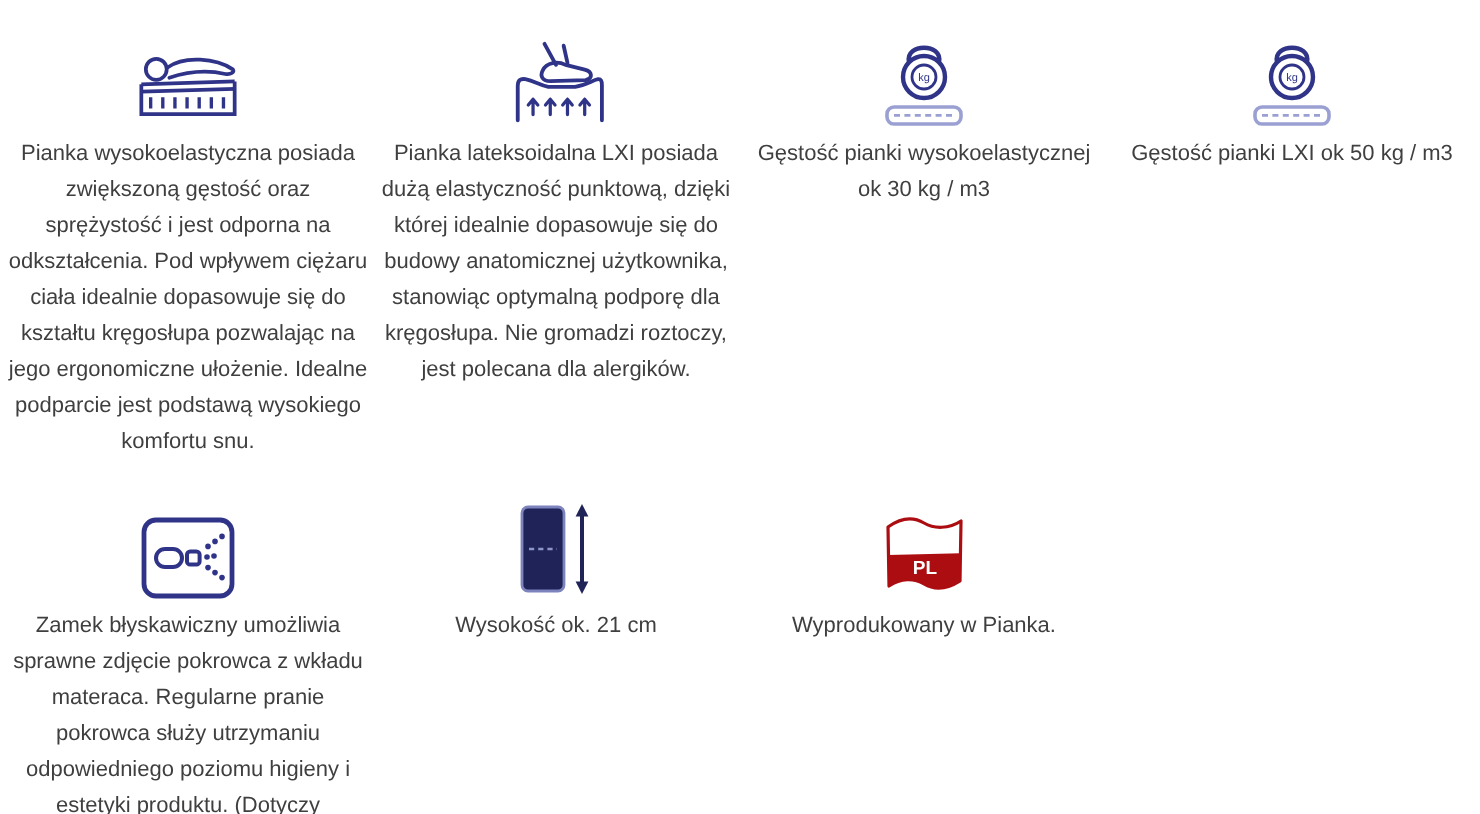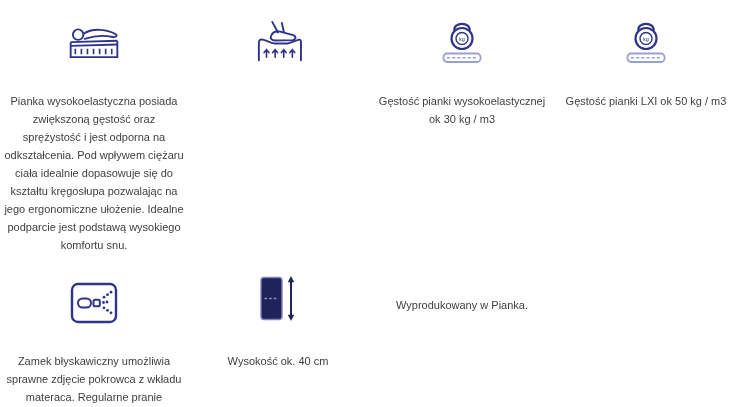--- a/index.html
+++ b/index.html
@@ -20,21 +20,21 @@
     flex-direction:column;
     align-items:center;
   }
   .icon-box {
     height:56px;
     display:flex;
     align-items:flex-end;
     justify-content:center;
   }
   .caption {
-    margin-top:28px;
+    margin-top:4px;
     font-size:11px;
     line-height:18px;
     color:#3f3f3f;
     text-align:center;
     max-width:180px;
   }
   svg { display:block; }
   .kg-label {
     font-family:"Liberation Sans", sans-serif;
     font-size:5.5px;
@@ -77,20 +77,21 @@
             <path d="M24 2 L30 13 M34 3 L36 12" stroke="#303488" stroke-width="2" stroke-linecap="round"></path>
             <path d="M23 16 C25 11.5, 31 11, 35 13 L45 15.5 C49 16.5, 49.5 20, 45.5 21 L27 21.5 C23 21.5, 21.5 19, 23 16 Z" stroke="#303488" stroke-width="2" stroke-linejoin="round"></path>
             <path d="M10 42 L10 24 C10 21, 11.5 20, 14 20.5 C19 21.5, 21 23.5, 26 24.5 L40 24.5 C46 23.5, 49 21, 52 20.5 C53.5 20.3, 54 21.5, 54 23.5 L54 42" stroke="#303488" stroke-width="2" stroke-linecap="round"></path>
             <path d="M18 39 V31 M18 31 L15.5 34 M18 31 L20.5 34" stroke="#303488" stroke-width="1.7" stroke-linecap="round"></path>
             <path d="M27 39 V31 M27 31 L24.5 34 M27 31 L29.5 34" stroke="#303488" stroke-width="1.7" stroke-linecap="round"></path>
             <path d="M36 39 V31 M36 31 L33.5 34 M36 31 L38.5 34" stroke="#303488" stroke-width="1.7" stroke-linecap="round"></path>
             <path d="M45 39 V31 M45 31 L42.5 34 M45 31 L47.5 34" stroke="#303488" stroke-width="1.7" stroke-linecap="round"></path>
           </svg>
         </span>
       </div>
+      <div class="caption">Pianka lateksoidalna LXI posiada dużą elastyczność punktową, dzięki której idealnie dopasowuje się do budowy anatomicznej użytkownika, stanowiąc optymalną podporę dla kręgosłupa. Nie gromadzi roztoczy, jest polecana dla alergików.</div>
     </div>
 
     <div class="feature">
       <div class="icon-box">
         <span>
           <svg width="48" height="47" viewBox="0 0 48 47" fill="none">
             <path d="M16.5 14 C14.5 4.5, 33.5 4.5, 31.5 14" stroke="#303488" stroke-width="2.2" stroke-linecap="round"></path>
             <circle cx="24" cy="21.5" r="10.5" fill="#ffffff" stroke="#303488" stroke-width="2.2"></circle>
             <circle cx="24" cy="21.5" r="6" stroke="#303488" stroke-width="1.4"></circle>
             <text class="kg-label" x="24" y="23.6" text-anchor="middle">kg</text>
@@ -148,23 +149,32 @@
         <span>
           <svg width="42" height="50" viewBox="0 0 42 50" fill="none">
             <rect x="4" y="3.5" width="21" height="42" rx="3" fill="#1f2357" stroke="#7d84bd" stroke-width="1.4"></rect>
             <path d="M7.5 24.5 H21.5" stroke="#8d94c9" stroke-width="1.3" stroke-dasharray="2.6 2"></path>
             <path d="M34 7 V42" stroke="#1f2357" stroke-width="2"></path>
             <path d="M34 2 L30.8 8.2 L37.2 8.2 Z" fill="#1f2357"></path>
             <path d="M34 47 L30.8 40.8 L37.2 40.8 Z" fill="#1f2357"></path>
           </svg>
         </span>
       </div>
-      <div class="caption">Wysokość ok. 40 cm</div>
+      <div class="caption">Wysokość ok. 21 cm</div>
     </div>
 
     <div class="feature">
+      <div class="icon-box">
+        <span>
+          <svg width="46" height="46" viewBox="0 0 46 46" fill="none">
+            <path d="M5 9.5 C12 4.5, 18 4.5, 23 7.5 C28 10.5, 35.5 10.5, 41.5 6.5 L41 36.5 C34 41, 28 41, 23 38 C18 35, 11.5 35, 5.5 39 Z" fill="#ffffff" stroke="#ac0d11" stroke-width="1.6" stroke-linejoin="round"></path>
+            <path d="M5.2 23.5 L41.3 22.6 L41 36.5 C34 41, 28 41, 23 38 C18 35, 11.5 35, 5.5 39 Z" fill="#ac0d11"></path>
+            <text class="pl-label" x="23.5" y="33" text-anchor="middle">PL</text>
+          </svg>
+        </span>
+      </div>
       <div class="caption">Wyprodukowany w Pianka.</div>
     </div>
 
     <div class="feature"></div>
 
   </div>
 </div>
 
 </body></html>

